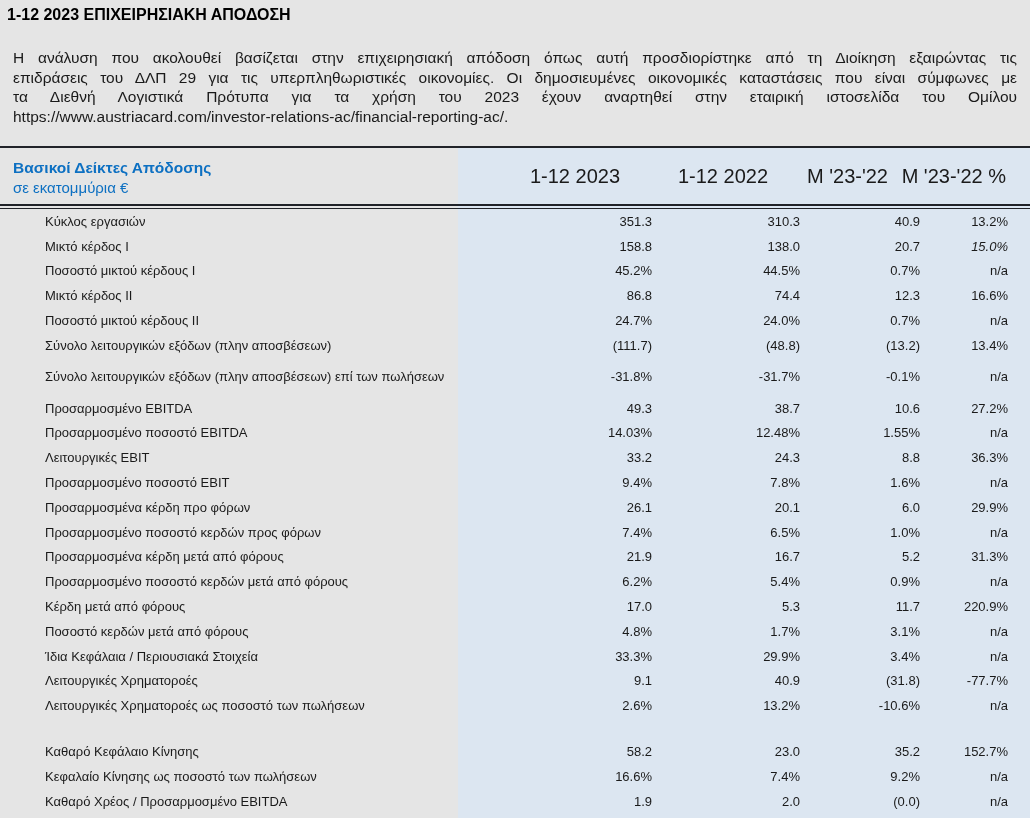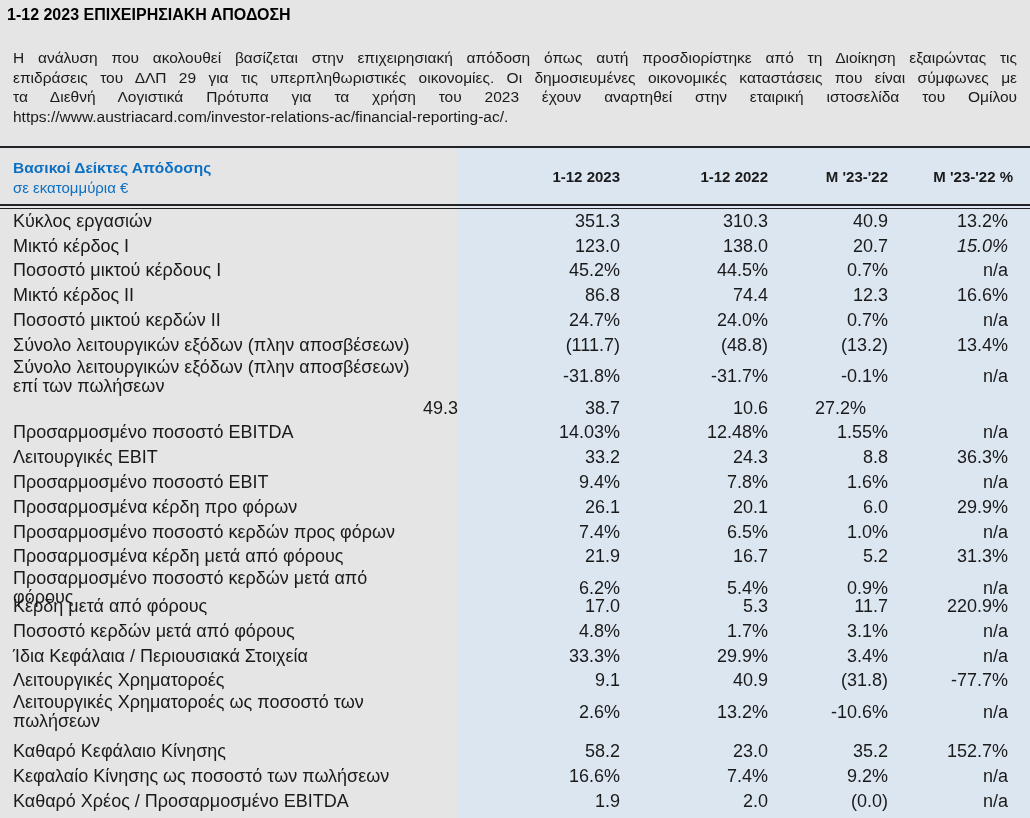--- a/index.html
+++ b/index.html
@@ -54,38 +54,39 @@
   .tbl-title{
     color:var(--accent-blue);
     font-size:15.5px;font-weight:bold;line-height:21px;
   }
   .tbl-subtitle{
     color:var(--accent-blue);
     font-size:15px;line-height:19px;
   }
   .col-h{
     display:flex;align-items:center;justify-content:flex-end;
-    font-size:15px;font-weight:bold;
+    font-size:20px;font-weight:normal;
     color:var(--text-dark);
   }
-  .col-h.last{padding-right:17px;}
+  .col-h.last{padding-right:24px;}
   .header-sep{
     position:relative;
     height:5px;
     background:linear-gradient(to bottom,
       var(--border-dark) 0, var(--border-dark) 2px,
       transparent 2px, transparent 4px,
       var(--border-dark) 4px, var(--border-dark) 5px);
   }
   .tbody{position:relative;}
   .trow{
     display:grid;
     grid-template-columns:458px 162px 148px 120px 1fr;
     height:24.8px;
-    font-size:18px;
+    font-size:13px;
+    margin-left:32px;
   }
   .trow.tall{height:38px;}
   .trow.spacer{height:21px;}
   .td{display:flex;align-items:center;}
   .td.label{
     padding-left:13px;padding-right:42px;
     line-height:19px;
   }
   .td.val{justify-content:flex-end;}
   .td.val.v3{padding-right:22px;}
@@ -124,61 +125,62 @@
     <div class="tbody">
         <div class="trow">
     <div class="td label">Κύκλος εργασιών</div>
     <div class="td val v0">351.3</div>
     <div class="td val v1">310.3</div>
     <div class="td val v2">40.9</div>
     <div class="td val v3">13.2%</div>
   </div>
         <div class="trow">
     <div class="td label">Μικτό κέρδος I</div>
-    <div class="td val v0">123.0</div>
+    <div class="td val v0">158.8</div>
     <div class="td val v1">138.0</div>
     <div class="td val v2">20.7</div>
     <div class="td val v3 italic">15.0%</div>
   </div>
         <div class="trow">
     <div class="td label">Ποσοστό μικτού κέρδους I</div>
     <div class="td val v0">45.2%</div>
     <div class="td val v1">44.5%</div>
     <div class="td val v2">0.7%</div>
     <div class="td val v3">n/a</div>
   </div>
         <div class="trow">
     <div class="td label">Μικτό κέρδος II</div>
     <div class="td val v0">86.8</div>
     <div class="td val v1">74.4</div>
     <div class="td val v2">12.3</div>
     <div class="td val v3">16.6%</div>
   </div>
         <div class="trow">
-    <div class="td label">Ποσοστό μικτού κερδών II</div>
+    <div class="td label">Ποσοστό μικτού κέρδους II</div>
     <div class="td val v0">24.7%</div>
     <div class="td val v1">24.0%</div>
     <div class="td val v2">0.7%</div>
     <div class="td val v3">n/a</div>
   </div>
         <div class="trow">
     <div class="td label">Σύνολο λειτουργικών εξόδων (πλην αποσβέσεων)</div>
     <div class="td val v0">(111.7)</div>
     <div class="td val v1">(48.8)</div>
     <div class="td val v2">(13.2)</div>
     <div class="td val v3">13.4%</div>
   </div>
         <div class="trow tall">
     <div class="td label">Σύνολο λειτουργικών εξόδων (πλην αποσβέσεων) επί των πωλήσεων</div>
     <div class="td val v0">-31.8%</div>
     <div class="td val v1">-31.7%</div>
     <div class="td val v2">-0.1%</div>
     <div class="td val v3">n/a</div>
   </div>
         <div class="trow">
+    <div class="td label">Προσαρμοσμένο EBITDA</div>
     <div class="td val v0">49.3</div>
     <div class="td val v1">38.7</div>
     <div class="td val v2">10.6</div>
     <div class="td val v3">27.2%</div>
   </div>
         <div class="trow">
     <div class="td label">Προσαρμοσμένο ποσοστό EBITDA</div>
     <div class="td val v0">14.03%</div>
     <div class="td val v1">12.48%</div>
     <div class="td val v2">1.55%</div>

